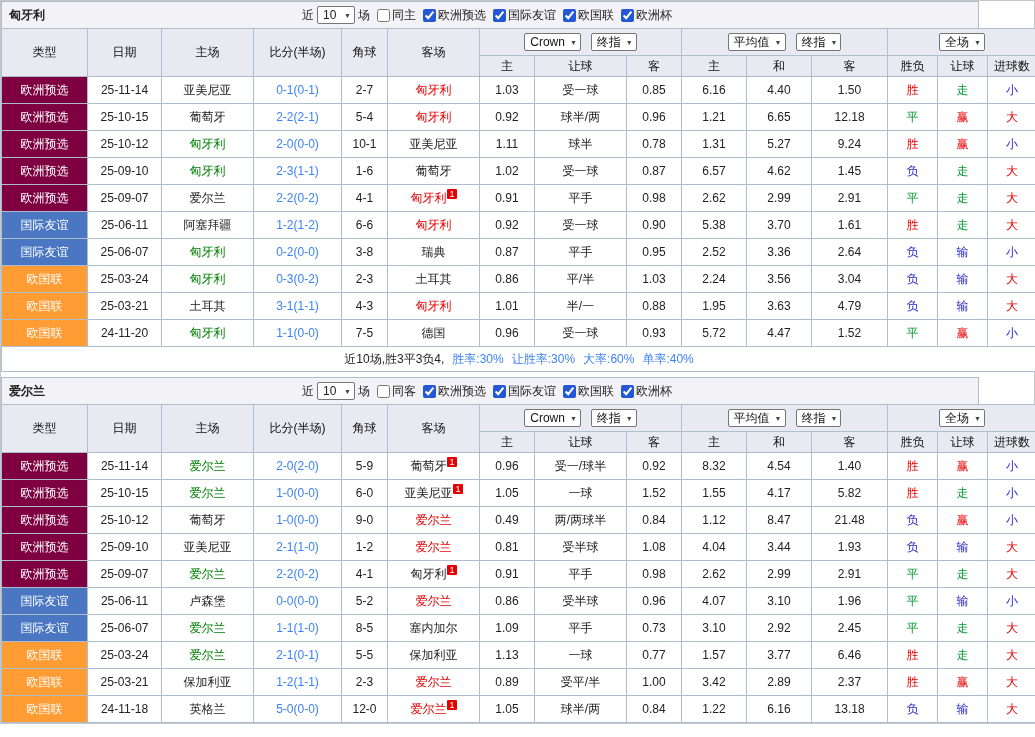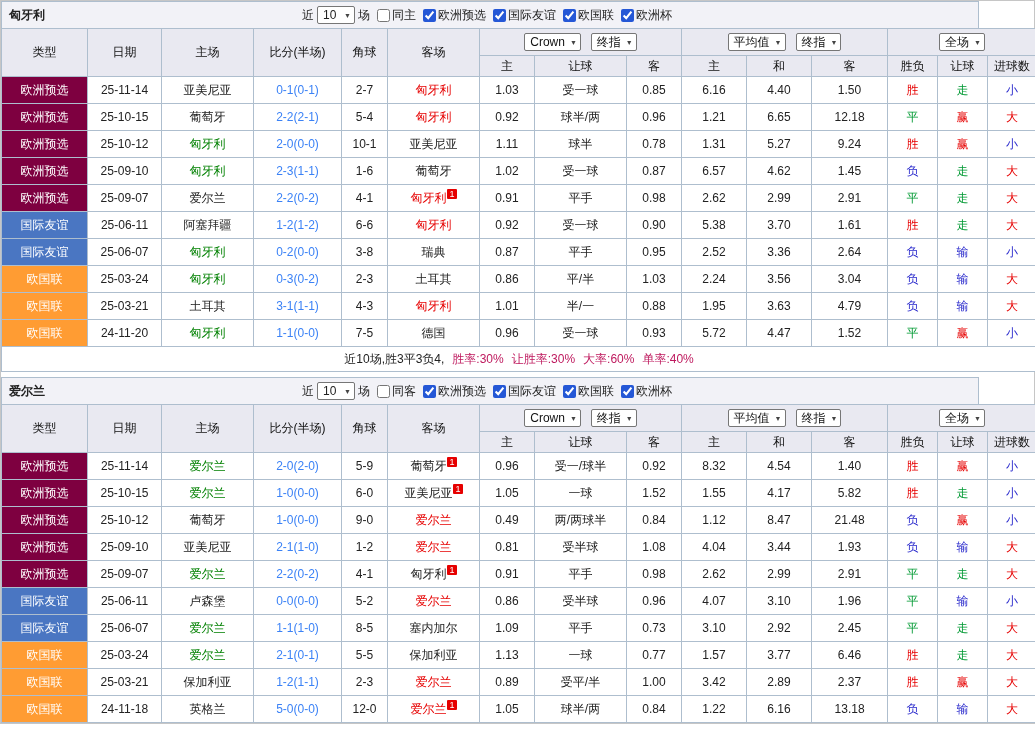--- a/index.html
+++ b/index.html
@@ -26,21 +26,21 @@
   table.grid th,table.grid td{border:1px solid #aebece;text-align:center;font-size:12px;padding:0;overflow:hidden;white-space:nowrap;}
   thead th{background:#e9e9f1;font-weight:normal;color:#111;}
   .hdr-top th{height:26px;}
   .hdr-bot th{height:20px;}
   .selgroup{display:inline-flex;gap:10px;align-items:center;justify-content:center;}
   tbody td{height:26px;color:#222;background:#fff;}
   td.type-cell{color:#fff;}
   td.score{color:#3b82f6;}
   .badge{display:inline-block;background:#e60000;color:#fff;font-size:9px;line-height:10px;padding:0 2px;vertical-align:super;margin-left:1px;border-radius:1px;}
   tfoot td{height:24px;background:#fff;color:#222;}
-  .stat{color:#be185d;margin-left:8px;}
+  .stat{color:#3b82f6;margin-left:8px;}
 </style>
 </head>
 <body>
 
 <div class="page">
   <div id="sections">
       <div class="section">
         <div class="sec-head">
           <span class="team">匈牙利</span>
           <span class="filters">

